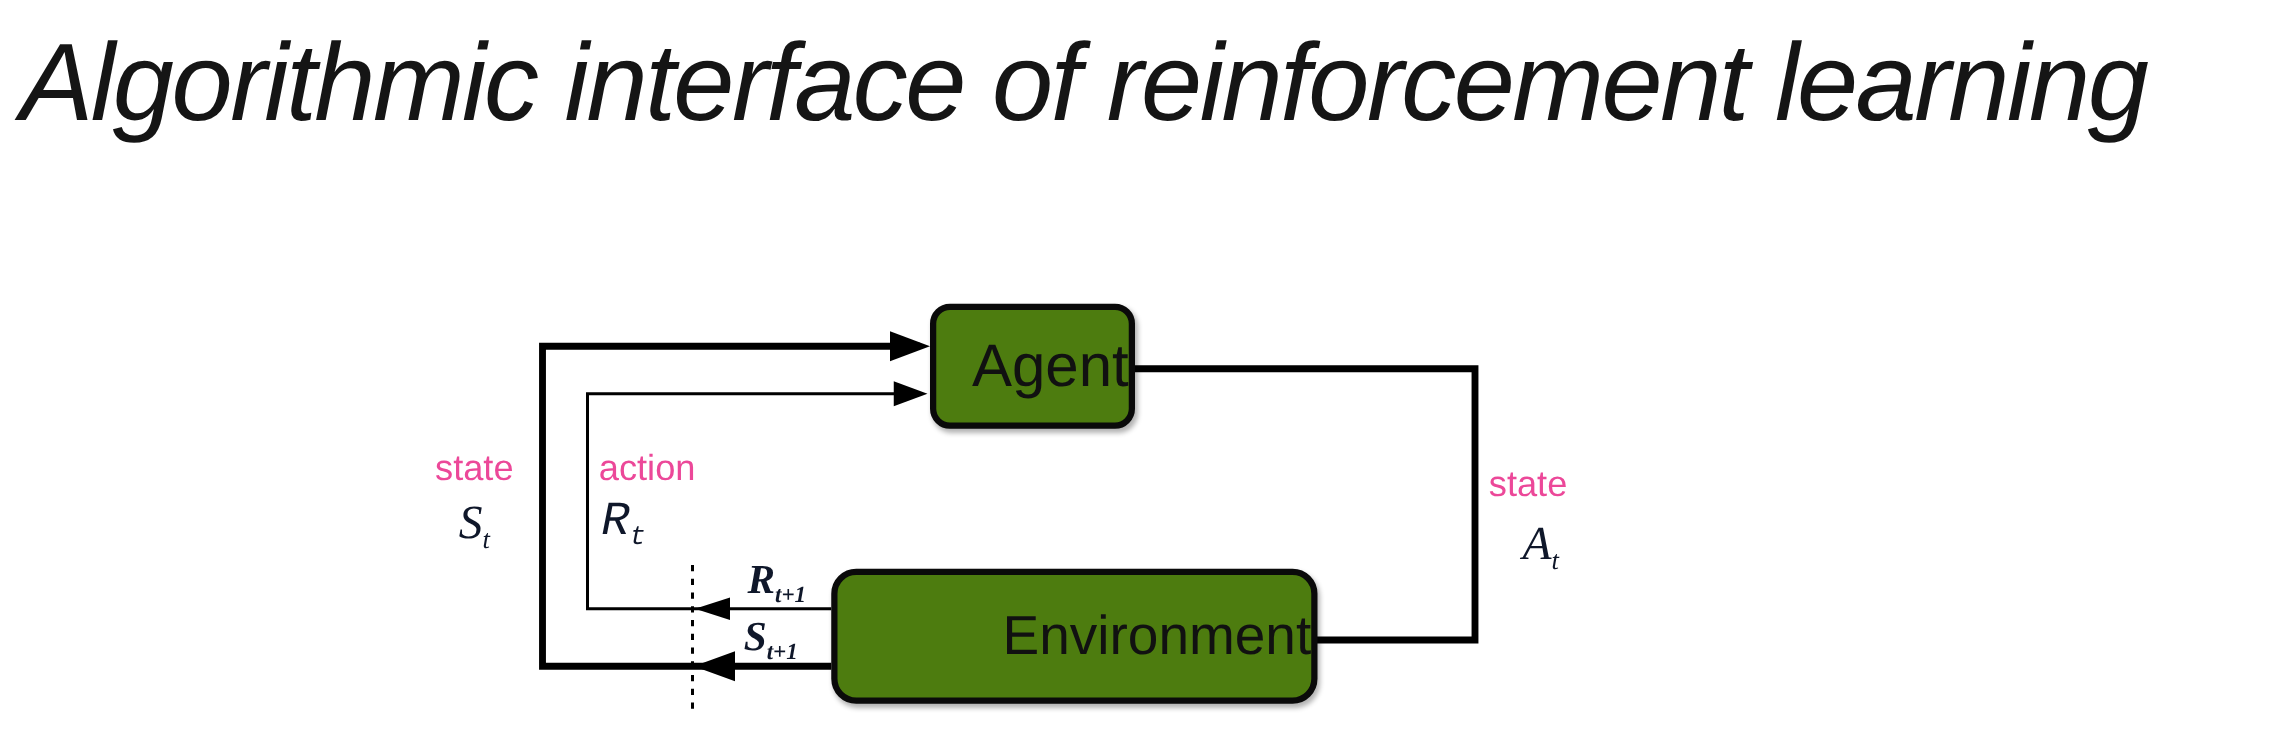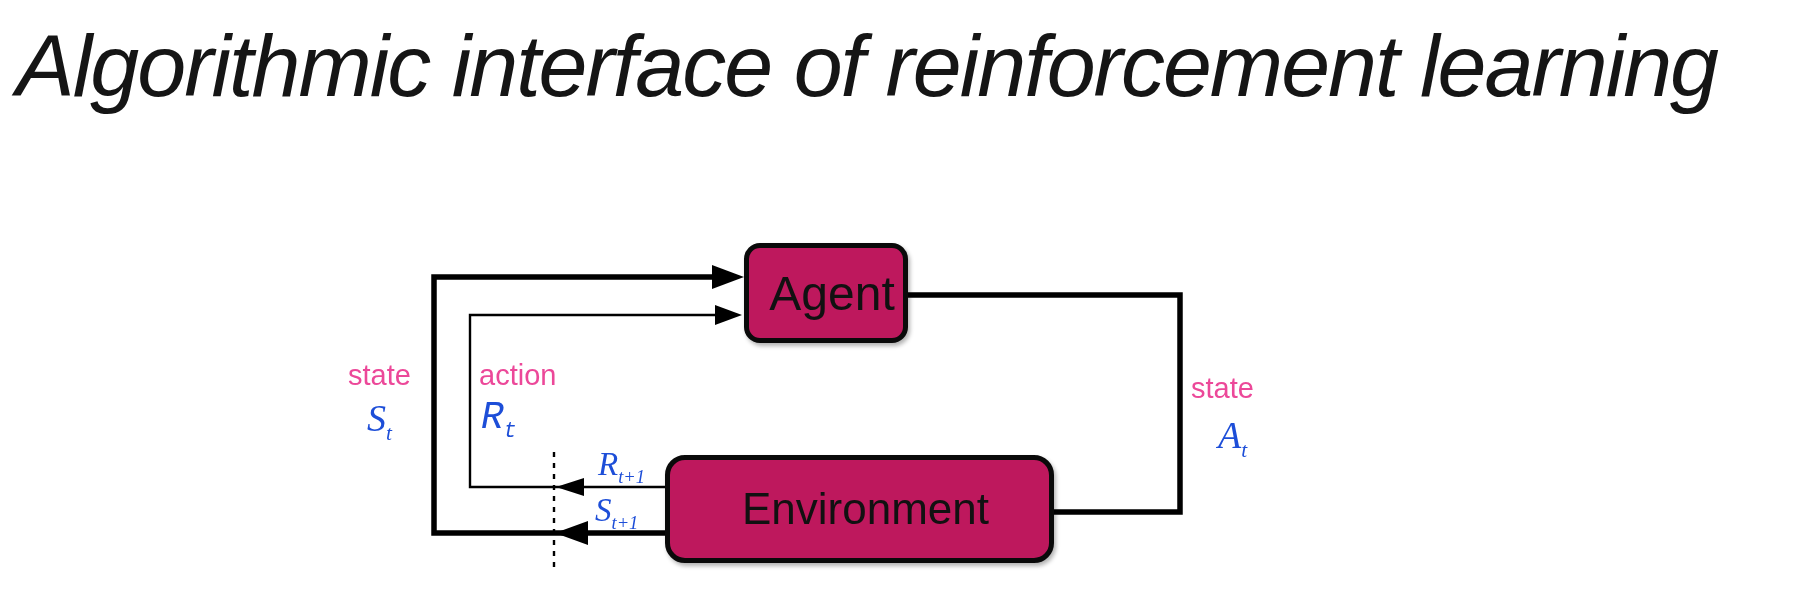--- a/index.html
+++ b/index.html
@@ -39,25 +39,25 @@
     height: 594px;
   }
   .diagram svg {
     position: absolute;
     left: 0;
     top: 0;
   }
   .node {
     position: absolute;
     box-sizing: border-box;
-    background: #be185d;
+    background: #4d7c0f;
     border: 5px solid #0a0a0a;
     display: flex;
     align-items: center;
-    justify-content: center;
+    justify-content: flex-end;
     box-shadow: 2px 3px 4px rgba(0,0,0,0.30);
     color: #111111;
     padding-left: 12px;
   }
   .node.agent {
     left: 744px;
     top: 243px;
     width: 164px;
     height: 100px;
     border-radius: 16px;
@@ -78,29 +78,30 @@
     line-height: 1;
     white-space: nowrap;
     font-family: "Liberation Sans", sans-serif;
   }
   .sym {
     position: absolute;
     font-family: "Liberation Serif", serif;
     font-style: italic;
     font-size: 38px;
     line-height: 1;
-    color: #1d4ed8;
+    color: #0f172a;
     white-space: nowrap;
   }
   .sym sub {
     font-size: 0.56em;
     line-height: 0;
   }
   .sym.small {
     font-size: 33px;
+    font-weight: bold;
   }
 </style>
 </head>
 <body>
 
 <div class="slide">
 
   <h1 class="title">Algorithmic interface of reinforcement learning</h1>
 
   <div class="diagram">

